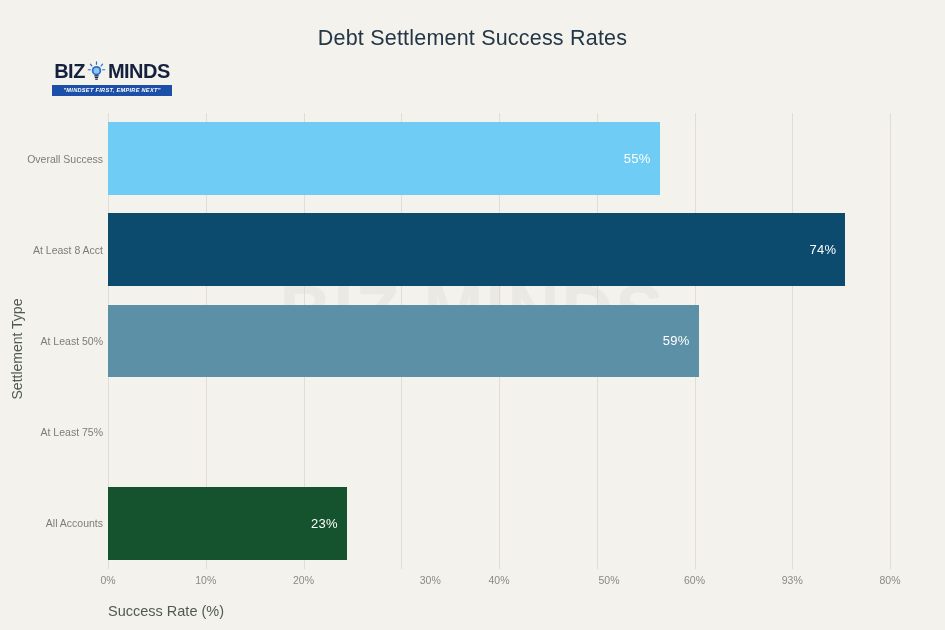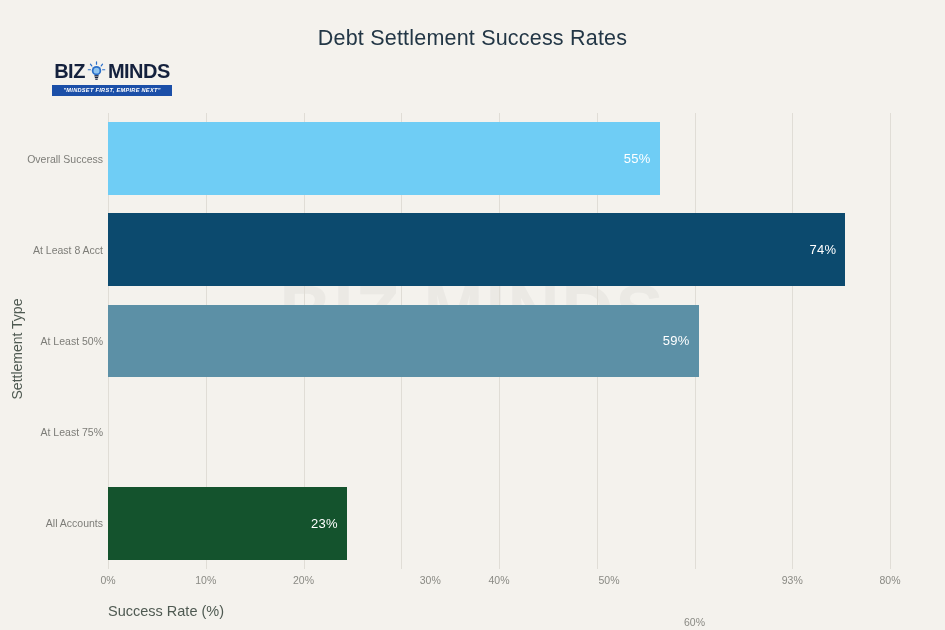--- a/index.html
+++ b/index.html
@@ -264,21 +264,21 @@
       </div>
     </div>
 
   <div id="xtick-wrap">
       <div class="xtick" style="left: 0px;">0%</div>
       <div class="xtick" style="left: 97.75px;">10%</div>
       <div class="xtick" style="left: 195.5px;">20%</div>
       <div class="xtick" style="left: 293.25px; margin-left: 29px;">30%</div>
       <div class="xtick" style="left: 391px;">40%</div>
       <div class="xtick" style="left: 501px;">50%</div>
-      <div class="xtick" style="left: 586.5px; margin-top: 42px;">60%</div>
+      <div class="xtick" style="left: 586.5px;">60%</div>
       <div class="xtick" style="left: 684.25px;">93%</div>
       <div class="xtick" style="left: 782px;">80%</div>
     </div>
 
   <div id="xaxis-title">Success Rate (%)</div>
   <div id="yaxis-title">Settlement Type</div>
 
 </div>
 
 </body></html>

